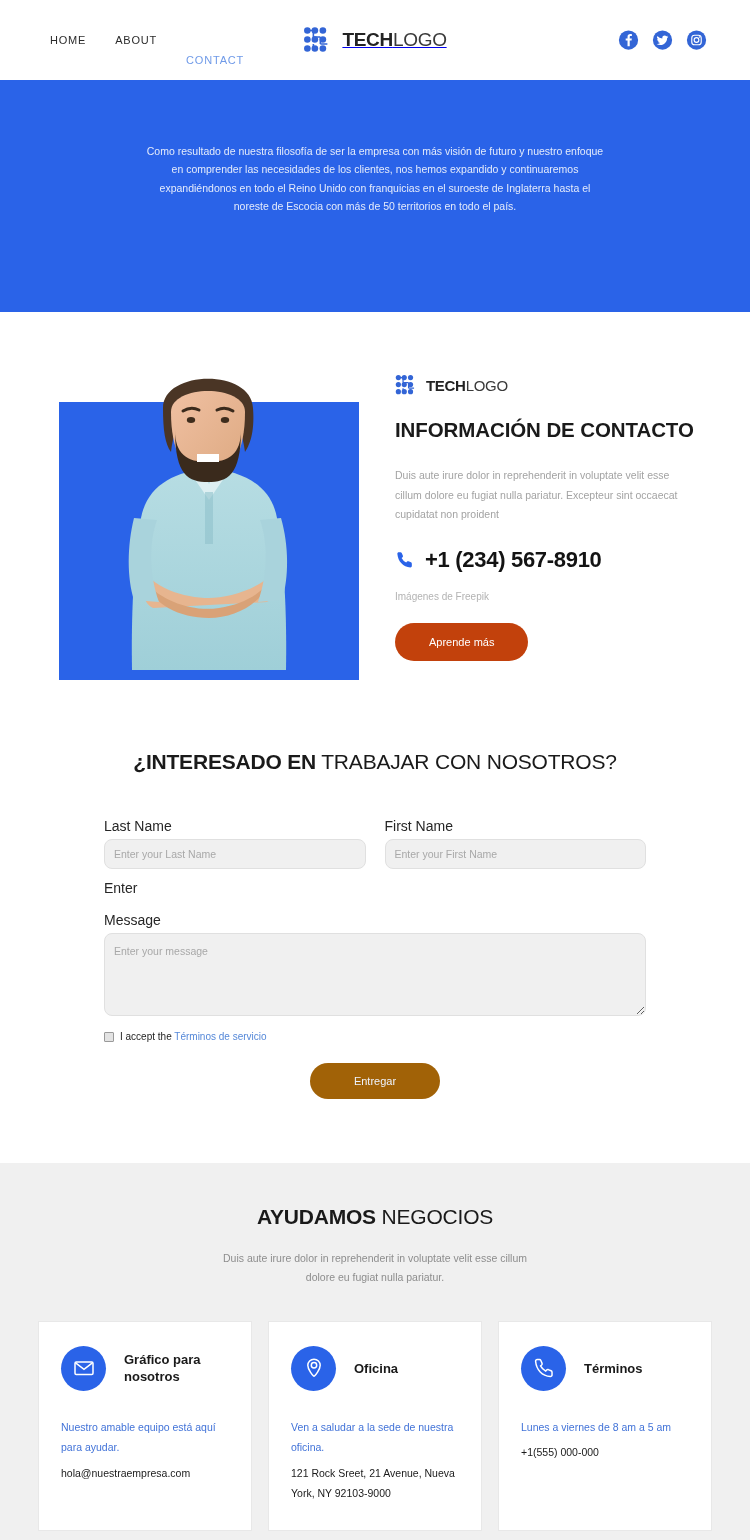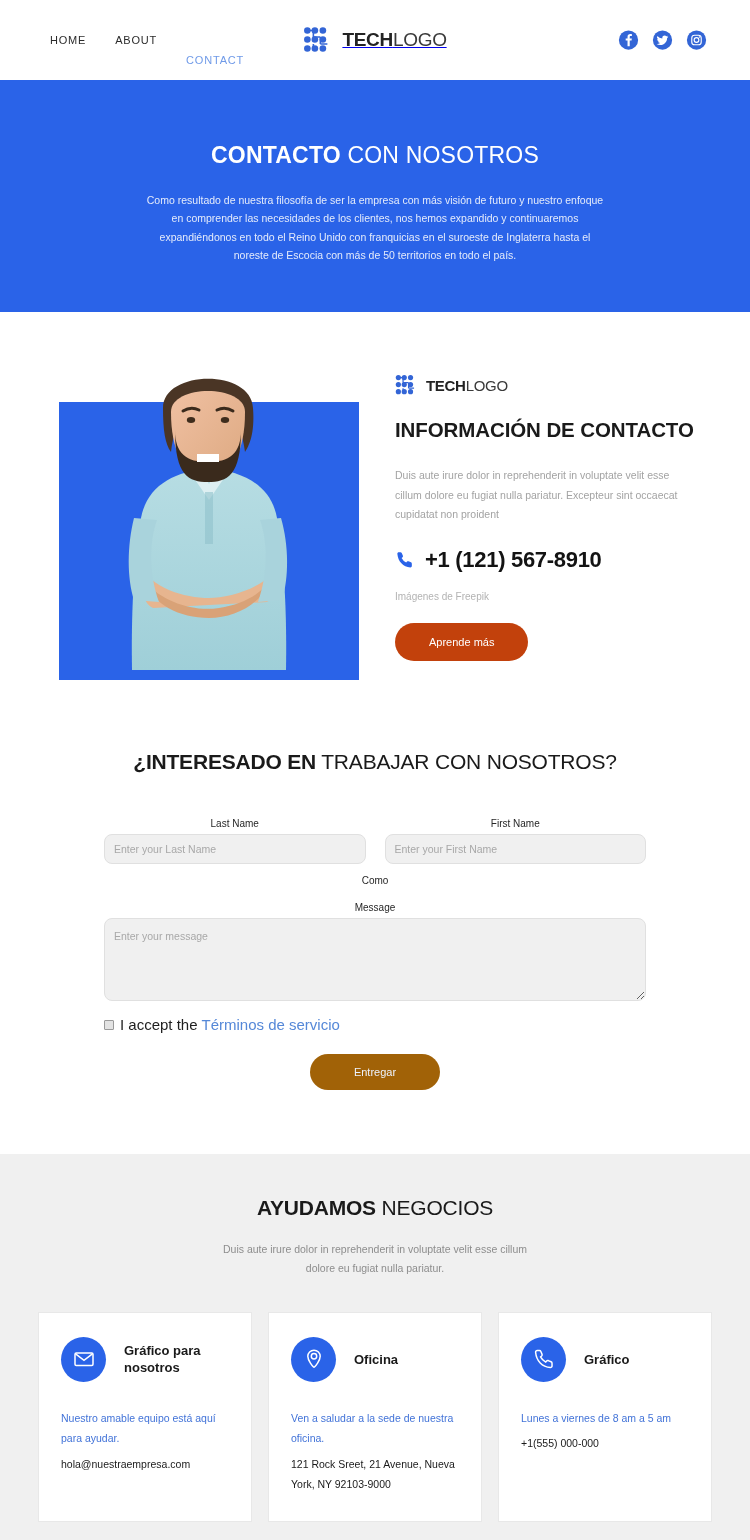--- a/index.html
+++ b/index.html
@@ -155,25 +155,24 @@
     color: #1a1a1a;
     letter-spacing: -0.2px;
     margin-bottom: 44px;
   }
   .form-title b { font-weight: 700; }
   .form-inner { width: 542px; margin: 0 auto; }
   .frow { display: flex; gap: 19px; }
   .fcol { flex: 1; min-width: 0; }
   .flabel {
     display: block;
-    font-size: 10px;
+    font-size: 14px;
     color: #262626;
     margin-bottom: 5px;
     font-weight: 400;
-    text-align: center;
   }
   .fctrl {
     width: 100%;
     background: #f0f0f0;
     border: 1px solid #e0e0e0;
     border-radius: 8px;
     font-size: 10.5px;
     color: #555;
     padding: 8px 9px;
     font-family: inherit;
@@ -184,21 +183,21 @@
   textarea.fctrl { height: 83px; resize: vertical; padding-top: 11px; }
 
   .accept-row { display: flex; align-items: center; gap: 6px; margin-top: 4px; }
   .accept-box {
     width: 10px; height: 10px;
     border: 1px solid #9a9a9a;
     background: #e3e3e3;
     border-radius: 1px;
     flex: none;
   }
-  .accept-txt { font-size: 15px; color: #1e1e1e; }
+  .accept-txt { font-size: 10px; color: #1e1e1e; }
   .accept-txt a { color: #5588d8; text-decoration: none; }
 
   .submit-wrap { text-align: center; margin-top: 21px; }
   .btn-submit {
     background: #a16207;
     color: #eef3fd;
     border: none;
     border-radius: 20px;
     font-size: 11px;
     padding: 12px 44px;
@@ -314,21 +313,20 @@
         <circle cx="12" cy="12" r="11" fill="#3365d6"></circle>
         <rect x="6.6" y="6.6" width="10.8" height="10.8" rx="3.2" fill="none" stroke="#fff" stroke-width="1.3"></rect>
         <circle cx="12" cy="12" r="2.7" fill="none" stroke="#fff" stroke-width="1.3"></circle>
         <circle cx="15.4" cy="8.6" r="0.85" fill="#fff"></circle>
       </svg>
     </a>
   </div>
 </div>
 
 <section class="hero">
-  <h1 class="hero-title"><b>CONTACTO</b><span> CON NOSOTROS</span></h1>
   <p class="hero-sub">Como resultado de nuestra filosofía de ser la empresa con más visión de futuro y nuestro enfoque en comprender las necesidades de los clientes, nos hemos expandido y continuaremos expandiéndonos en todo el Reino Unido con franquicias en el suroeste de Inglaterra hasta el noreste de Escocia con más de 50 territorios en todo el país.</p>
 </section>
 
 <section class="info-section">
   <div class="photo-wrap">
     <div class="photo-bg"></div>
     <svg class="person" width="216" height="320" viewBox="0 0 216 320">
       <defs>
         <linearGradient id="shirt" x1="0" y1="0" x2="0" y2="1">
           <stop offset="0%" stop-color="#b7dde3"></stop>
@@ -386,21 +384,21 @@
       <span class="brand-text"><span>TECH</span><span class="light">LOGO</span></span>
     </div>
 
     <h2 class="info-title">INFORMACIÓN DE CONTACTO</h2>
     <p class="info-text">Duis aute irure dolor in reprehenderit in voluptate velit esse cillum dolore eu fugiat nulla pariatur. Excepteur sint occaecat cupidatat non proident</p>
 
     <div class="phone-row">
       <svg width="20" height="20" viewBox="0 0 24 24">
         <path d="M6.6 2.8c.7 0 1.3.4 1.6 1l1.3 3c.25.6.1 1.3-.4 1.75l-1.2 1.05a12.5 12.5 0 0 0 5.5 5.5l1.05-1.2c.45-.5 1.15-.65 1.75-.4l3 1.3c.6.3 1 .9 1 1.6v2.9c0 1-.8 1.8-1.8 1.75C9.9 20.4 3.6 14.1 2.8 4.6 2.75 3.6 3.55 2.8 4.55 2.8z" fill="#2a63e8"></path>
       </svg>
-      <span class="phone-num">+1 (121) 567-8910</span>
+      <span class="phone-num">+1 (234) 567-8910</span>
     </div>
 
     <div class="credit"><span>Imágenes de</span> <span>Freepik</span></div>
 
     <button class="btn-primary">Aprende más</button>
   </div>
 </section>
 
 <section class="form-section">
   <h2 class="form-title"><b>¿INTERESADO EN</b><span> TRABAJAR CON NOSOTROS?</span></h2>
@@ -412,21 +410,21 @@
         <input class="fctrl" type="text" placeholder="Enter your Last Name" style="">
       </div>
       <div class="fcol fgroup">
         <label class="flabel">First Name</label>
         <input class="fctrl" type="text" placeholder="Enter your First Name" style="">
       </div>
     </div>
 
     <div class="frow">
       <div class="fcol fgroup">
-        <label class="flabel">Como</label>
+        <label class="flabel">Enter</label>
       </div>
     </div>
 
     <div class="fgroup">
       <label class="flabel">Message</label>
       <textarea class="fctrl" placeholder="Enter your message" style=""></textarea>
     </div>
 
     <div class="accept-row">
       <span class="accept-box"></span>
@@ -472,19 +470,19 @@
       <p class="card-detail">121 Rock Sreet, 21 Avenue, Nueva York, NY 92103-9000</p>
     </div>
 
     <div class="card">
       <div class="card-head">
         <span class="card-ic">
           <svg width="24" height="24" viewBox="0 0 24 24">
             <path d="M7.4 3.6c.65 0 1.2.4 1.45.95l1.2 2.8c.23.55.08 1.2-.38 1.6l-1.1 1a11.6 11.6 0 0 0 5.1 5.1l1-1.1c.4-.46 1.05-.6 1.6-.38l2.8 1.2c.55.25.95.8.95 1.45v2.7c0 .92-.74 1.65-1.65 1.6C10.2 19.9 4.4 14.1 3.6 5.25 3.55 4.35 4.28 3.6 5.2 3.6z" fill="none" stroke="#fff" stroke-width="1.5"></path>
           </svg>
         </span>
-        <span class="card-title">Gráfico</span>
+        <span class="card-title">Términos</span>
       </div>
       <p class="card-lead">Lunes a viernes de 8 am a 5 am</p>
       <p class="card-detail">+1(555) 000-000</p>
     </div>
   </div>
 </section>
 
 </body></html>

